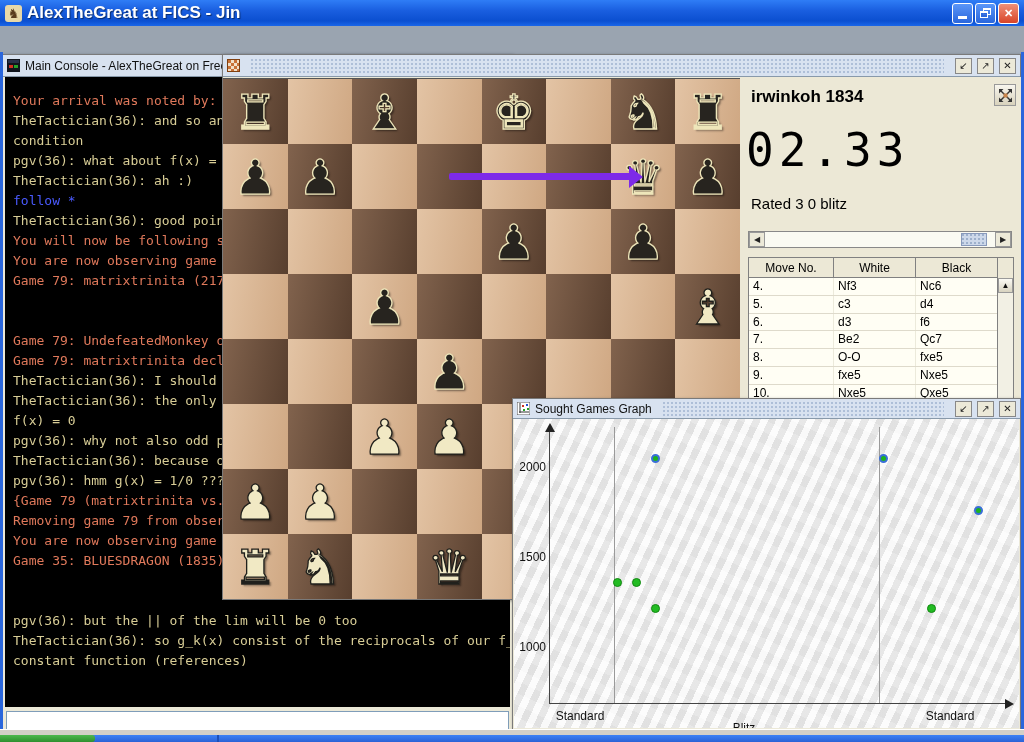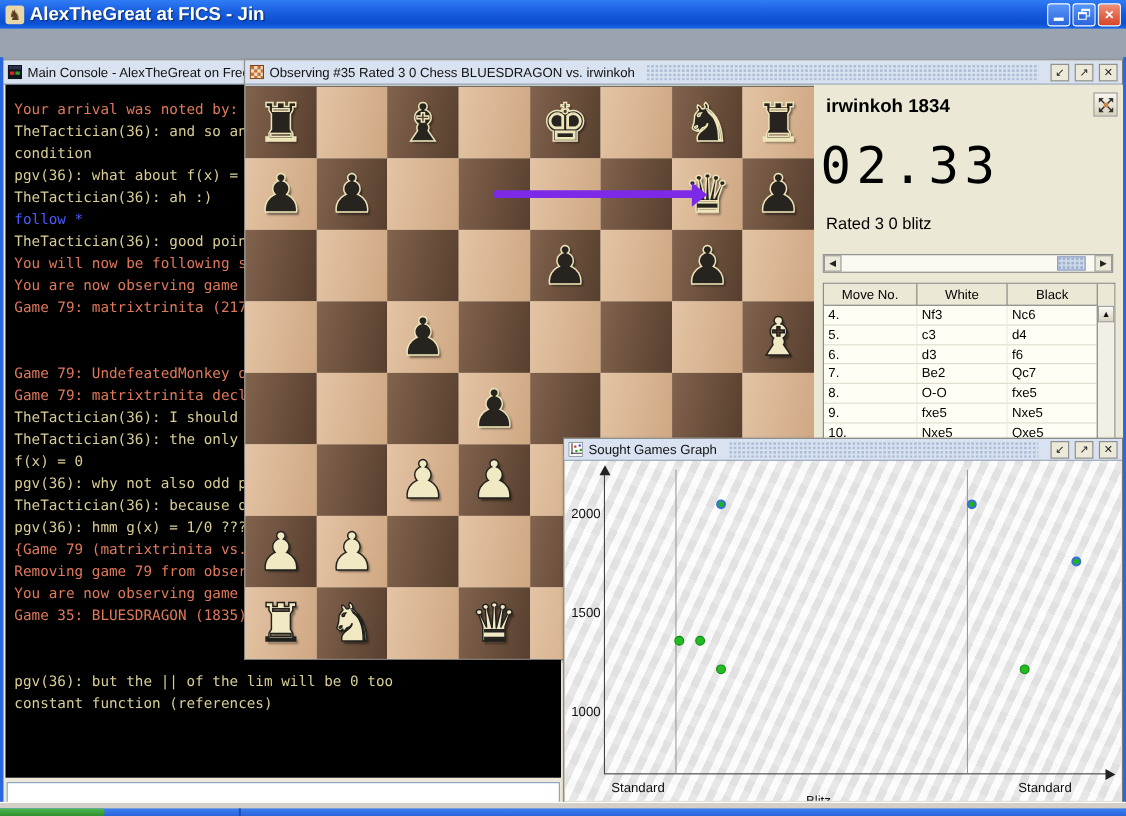--- a/index.html
+++ b/index.html
@@ -188,40 +188,40 @@
         <div class="console-line" style="color: rgb(216, 205, 150);">pgv(36): why not also odd p</div>
         <div class="console-line" style="color: rgb(216, 205, 150);">TheTactician(36): because o</div>
         <div class="console-line" style="color: rgb(216, 205, 150);">pgv(36): hmm g(x) = 1/0 ???</div>
         <div class="console-line" style="color: rgb(224, 121, 91);">{Game 79 (matrixtrinita vs.</div>
         <div class="console-line" style="color: rgb(224, 121, 91);">Removing game 79 from obser</div>
         <div class="console-line" style="color: rgb(224, 121, 91);">You are now observing game</div>
         <div class="console-line" style="color: rgb(224, 121, 91);">Game 35: BLUESDRAGON (1835)</div>
         <div class="console-line" style="color: rgb(224, 121, 91);"></div>
         <div class="console-line" style="color: rgb(224, 121, 91);"></div>
         <div class="console-line" style="color: rgb(216, 205, 150);">pgv(36): but the || of the lim will be 0 too</div>
+        <div class="console-line" style="color: rgb(216, 205, 150);">TheTactician(36): so g_k(x) consist of the reciprocals of our f_</div>
         <div class="console-line" style="color: rgb(216, 205, 150);">constant function (references)</div>
       </div>
     <input id="console-input" type="text" style="">
   </div>
 
   <div class="iwin" id="obs-win">
     <div class="ititle">
       <svg width="13" height="13">
         <rect width="13" height="13" fill="#804010"></rect>
         <rect x="1" y="1" width="11" height="11" fill="#f0e0c8"></rect>
         <rect x="1" y="1" width="3" height="3" fill="#c87137"></rect>
           <rect x="7" y="1" width="3" height="3" fill="#c87137"></rect>
         <rect x="4" y="4" width="3" height="3" fill="#c87137"></rect>
           <rect x="10" y="4" width="2" height="3" fill="#c87137"></rect>
         <rect x="1" y="7" width="3" height="3" fill="#c87137"></rect>
           <rect x="7" y="7" width="3" height="3" fill="#c87137"></rect>
         <rect x="4" y="10" width="3" height="2" fill="#c87137"></rect>
           <rect x="10" y="10" width="2" height="2" fill="#c87137"></rect>
       </svg>
-      <span class="ititle-text">Observing #35 Rated 3 0 Chess BLUESDRAGON vs. irwinkoh</span>
       <span class="bumps"></span>
       <span class="iw-btn">↙</span>
       <span class="iw-btn">↗</span>
       <span class="iw-btn">✕</span>
     </div>
 
     <div id="board">
         <div class="brow">
           <div class="sq dark"></div>
           <div class="sq light"></div>

